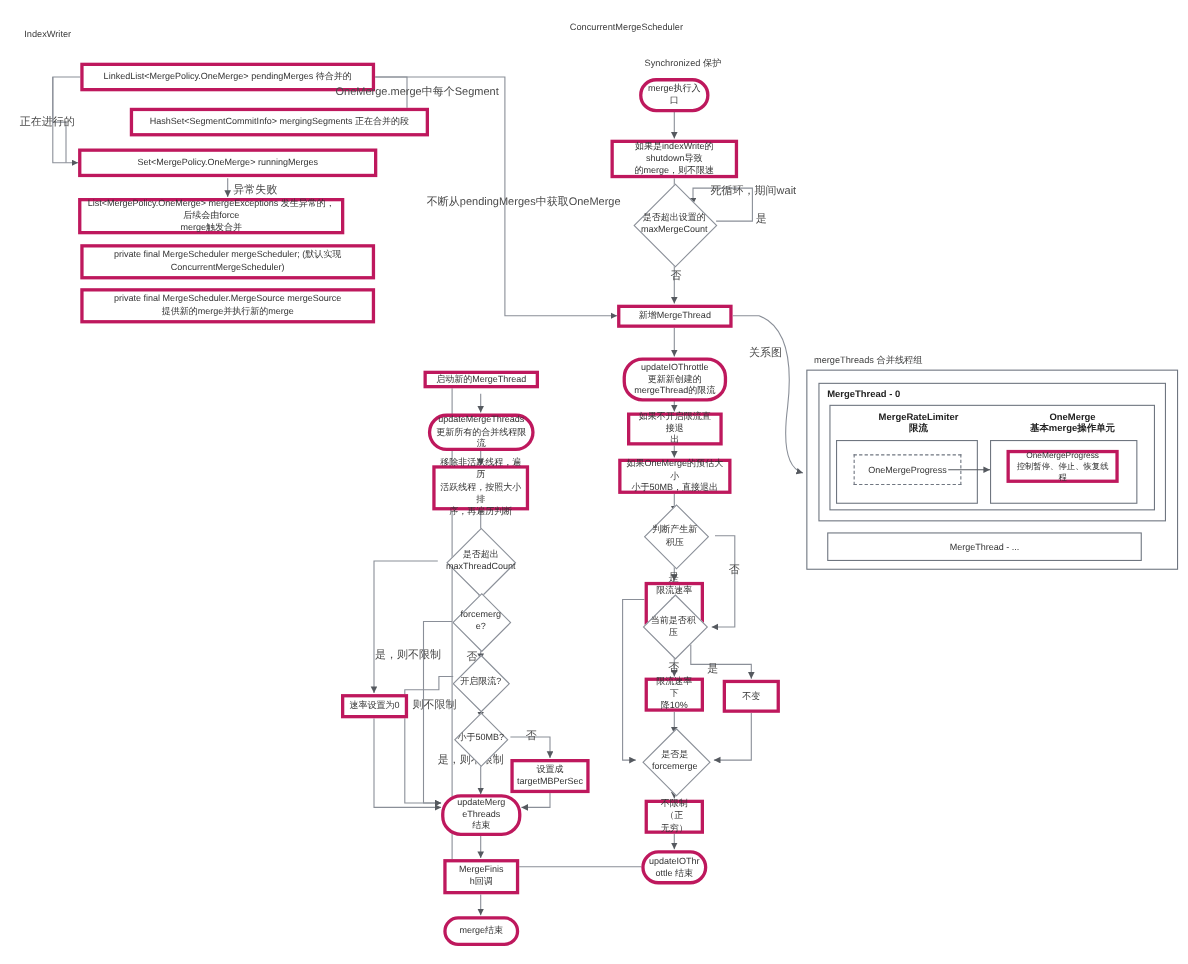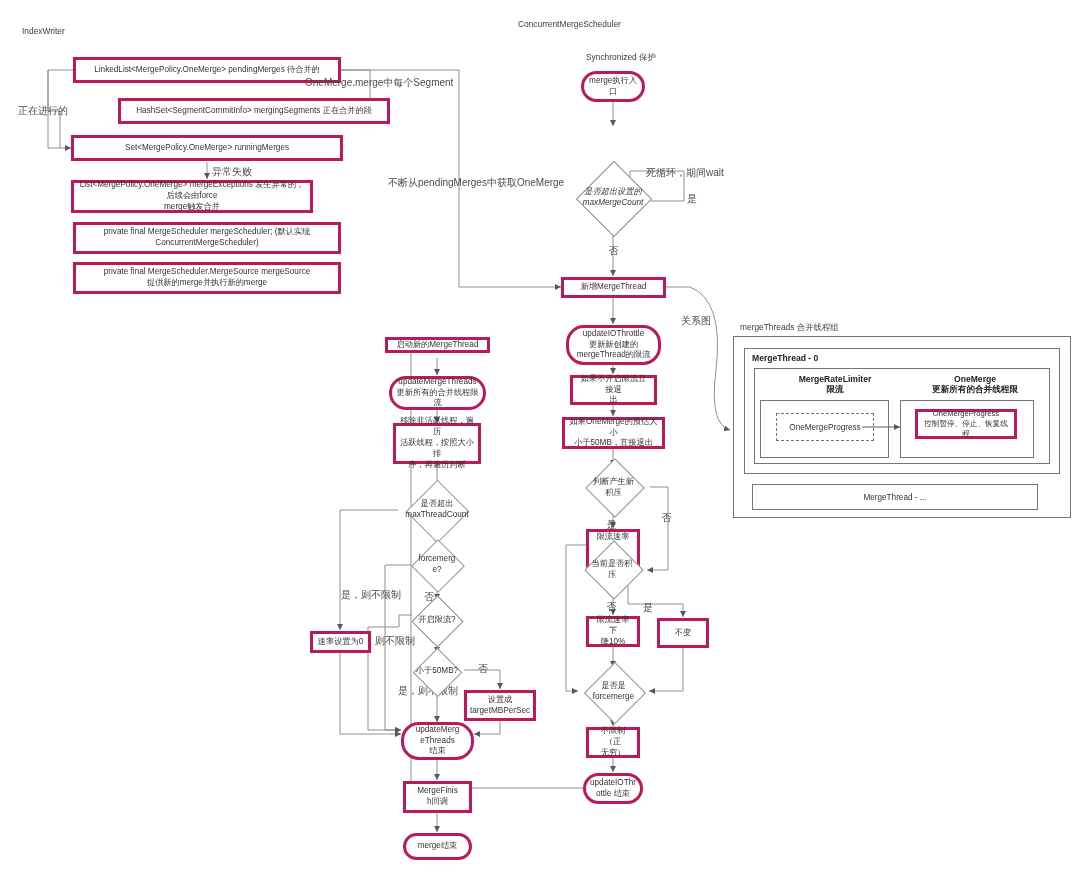--- a/index.html
+++ b/index.html
@@ -191,22 +191,24 @@
   <div class="label" style="left:643px;top:601px;">是</div>
 
   <div class="label" style="left:341px;top:588px;">是，则不限制</div>
   <div class="label" style="left:355px;top:634px;">否，则不限制</div>
   <div class="label" style="left:424px;top:590px;">否</div>
   <div class="label" style="left:398px;top:684px;">是，则不限制</div>
   <div class="label" style="left:478px;top:662px;">否</div>
 
   <div class="node pill" style="left:581px;top:71px;width:64px;height:31px;">merge执行入
 口</div>
-
-  <div class="diamond" style="left:561px;top:178px;width:104px;height:40px;font-style:italic;">
+  <div class="node rect" style="left:555px;top:127px;width:116px;height:35px;">如果是indexWrite的shutdown导致
+的merge，则不限速</div>
+
+  <div class="diamond" style="left:561px;top:184px;width:104px;height:40px;">
     <div class="dshape" style="width:52px;height:52px;left:26px;top:-6px;"></div>
     <div class="dtxt">是否超出设置的
 maxMergeCount</div>
   </div>
 
   <div class="node rect" style="left:561px;top:277px;width:105px;height:21px;">新增MergeThread</div>
 
   <div class="node pill" style="left:566px;top:325px;width:95px;height:40px;">updateIOThrottle
 更新新创建的
 mergeThread的限流</div>
@@ -288,21 +290,21 @@
 
   <div class="panel" style="left:733px;top:336px;width:338px;height:182px;"></div>
   <div class="panel" style="left:744px;top:348px;width:316px;height:126px;"></div>
   <div class="panel-label" style="left:752px;top:353px;width:120px;text-align:left;">MergeThread - 0</div>
 
   <div class="panel" style="left:754px;top:368px;width:296px;height:96px;"></div>
 
   <div class="panel-label" style="left:760px;top:374px;width:150px;">MergeRateLimiter
 限流</div>
   <div class="panel-label" style="left:900px;top:374px;width:150px;">OneMerge
-更新所有的合并线程限</div>
+基本merge操作单元</div>
 
   <div class="panel" style="left:760px;top:400px;width:129px;height:58px;"></div>
   <div class="dashed-box" style="left:776px;top:413px;width:98px;height:28px;">OneMergeProgress</div>
 
   <div class="panel" style="left:900px;top:400px;width:134px;height:58px;"></div>
   <div class="node rect" style="left:915px;top:409px;width:102px;height:30px;font-size:7.6px;">OneMergeProgress
 控制暂停、停止、恢复线程</div>
 
   <div class="panel" style="left:752px;top:484px;width:286px;height:26px;display:flex;align-items:center;justify-content:center;font-size:8.2px;">MergeThread - ...</div>
 

